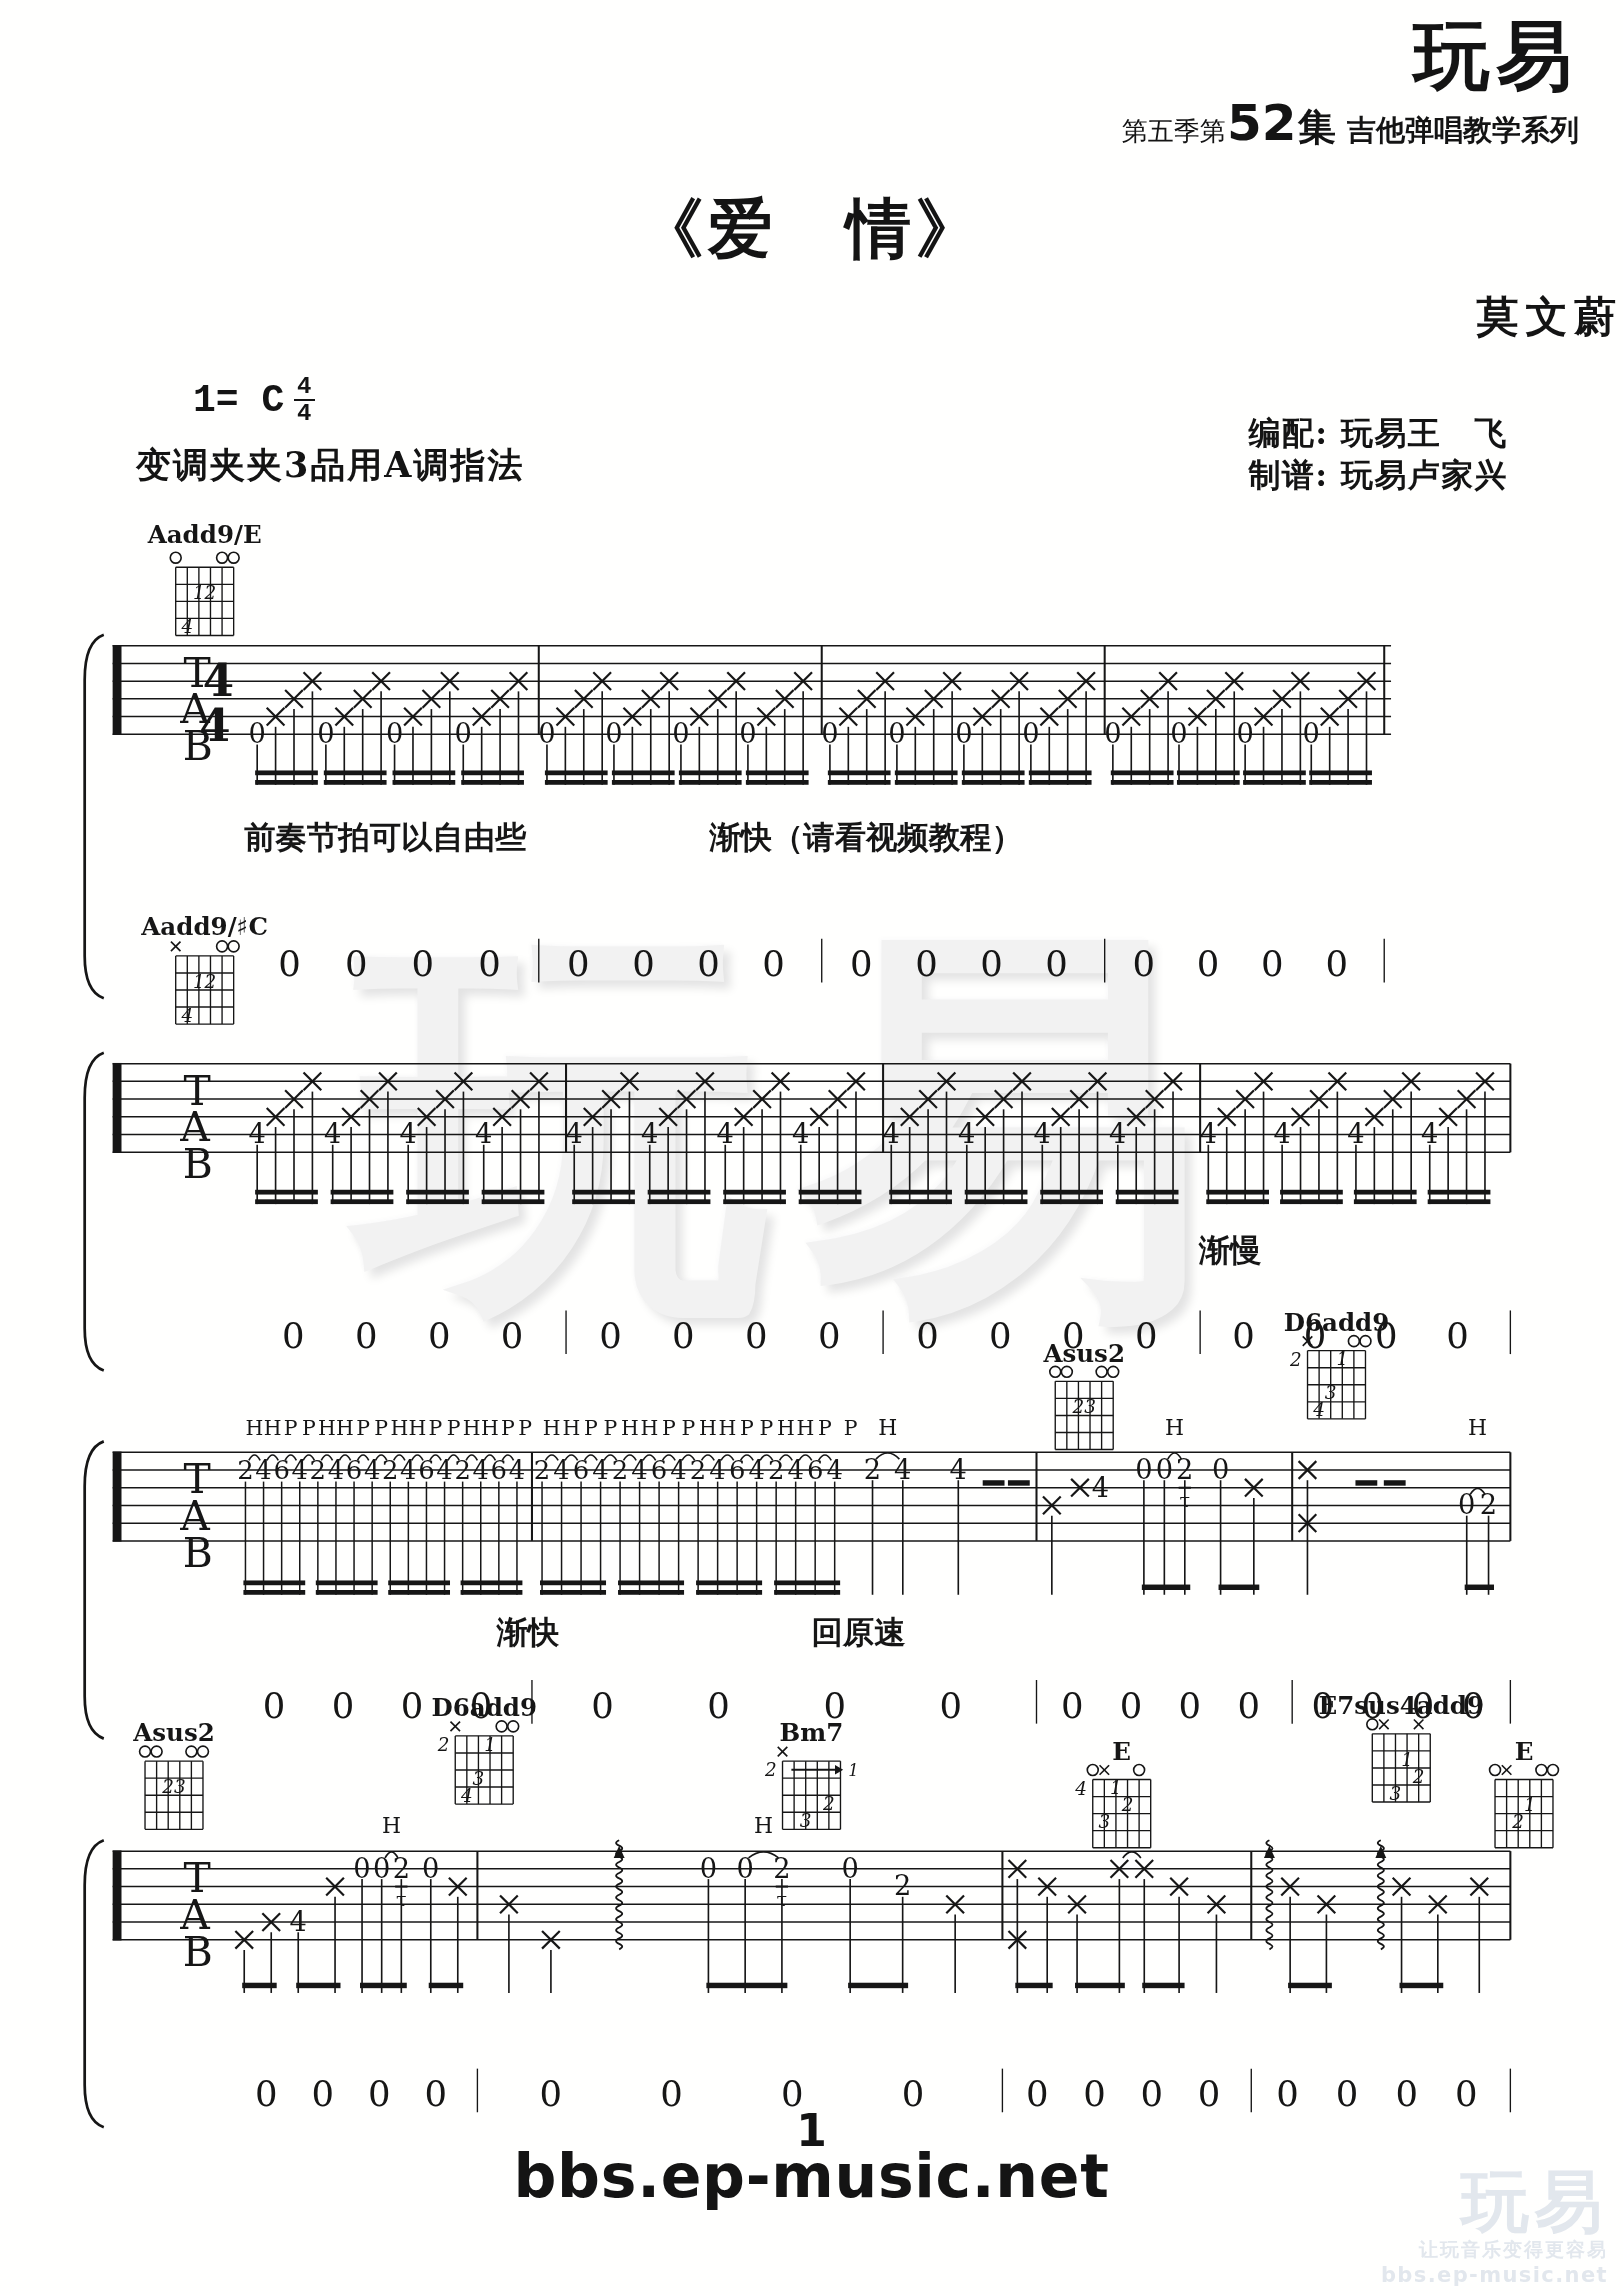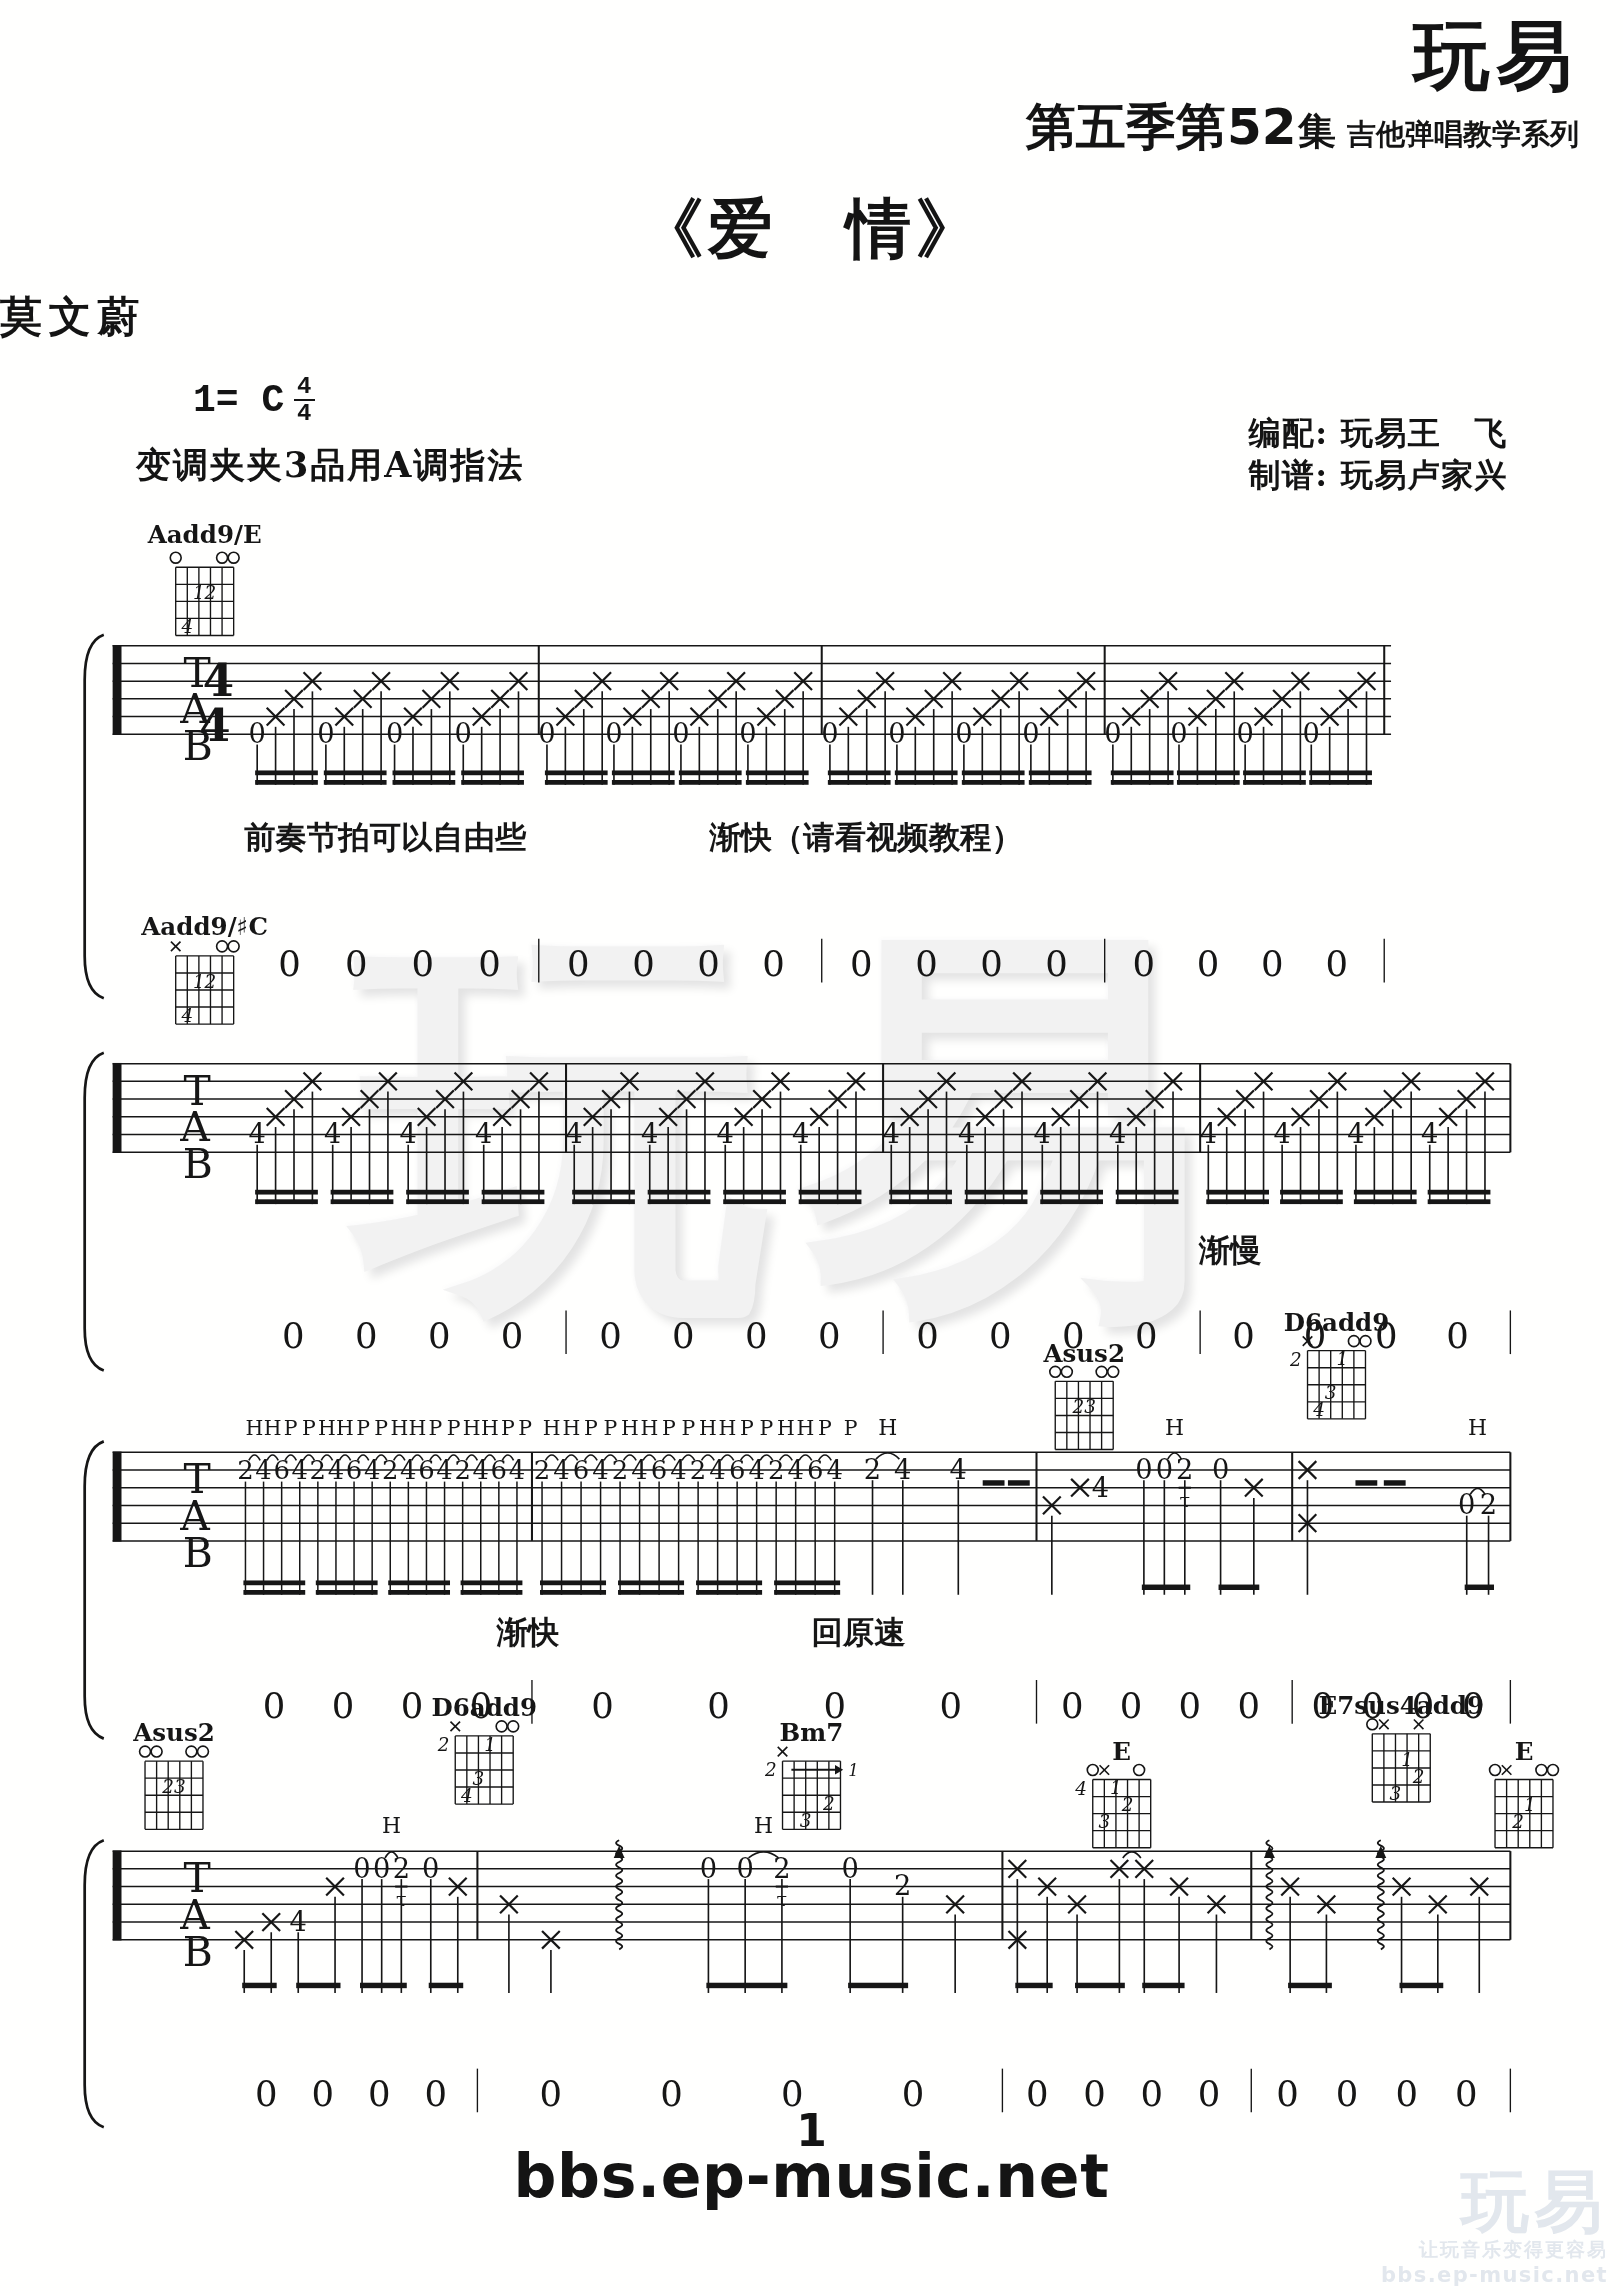--- a/index.html
+++ b/index.html
@@ -12,27 +12,27 @@
     letter-spacing:31px;color:#f2f2f2;text-shadow:6.8px 6.8px 9.5px #e3e3e3,-2px -2px 4.1px #fbfbfb;white-space:nowrap;}
   .wm-corner{position:absolute;z-index:1;right:15px;bottom:8.2px;text-align:right;color:#e2e7ed;
     font-family:"DejaVu Sans","Liberation Sans",sans-serif;}
   .wm-corner .wm-logo{font-size:68px;font-weight:900;line-height:.95;letter-spacing:5.5px;}
   .wm-corner .wm-slogan{font-size:19px;font-weight:700;letter-spacing:2px;margin-top:2.7px;}
   .wm-corner .wm-site{font-size:21px;font-weight:700;letter-spacing:1.4px;}
   
   .hdr-logo{position:absolute;top:17.7px;right:44px;font-family:"DejaVu Sans","Liberation Sans",sans-serif;
     font-weight:900;font-size:76px;line-height:1;letter-spacing:6.8px;}
   .hdr-line{position:absolute;top:94px;right:44px;display:flex;align-items:baseline;white-space:nowrap;}
-  .hdr-series{font-size:50px;font-weight:700;}
+  .hdr-series{font-size:26px;font-weight:400;}
   .hdr-ep{font-size:50px;font-weight:800;font-family:"DejaVu Sans","Liberation Sans",sans-serif;margin:0 1.4px;}
   .hdr-suffix{font-size:38px;font-weight:700;}
   .hdr-sub{font-size:29px;font-weight:700;margin-left:11px;font-family:"DejaVu Sans","Liberation Sans",sans-serif;}
   
   .title{position:absolute;top:185px;left:0;width:100%;text-align:center;font-size:65px;font-weight:700;letter-spacing:4.1px;}
-  .artist{position:absolute;top:289px;left:0;width:100%;text-align:left;font-size:42px;font-weight:600;letter-spacing:6.8px;}
+  .artist{position:absolute;top:289px;left:0;width:100%;text-align:right;font-size:42px;font-weight:600;letter-spacing:6.8px;}
   
   .keyline{position:absolute;left:193px;top:374px;display:flex;align-items:center;gap:9.5px;
     font-family:"Liberation Mono","DejaVu Sans Mono",monospace;font-weight:700;font-size:38px;}
   .frac{display:inline-flex;flex-direction:column;align-items:center;font-size:24px;line-height:1.05;font-weight:700;}
   .frac .ft{border-bottom:2px solid #141414;padding:0 3.4px;}
   .capo{position:absolute;left:136px;top:442px;font-size:35px;font-weight:700;letter-spacing:2px;}
   .credits{position:absolute;right:115px;top:413px;text-align:left;font-size:32px;font-weight:700;line-height:1.3;letter-spacing:1.4px;}
   
   .pgnum{position:absolute;top:2105px;left:0;width:100%;text-align:center;
     font-family:"DejaVu Sans","Liberation Sans",sans-serif;font-size:44px;font-weight:800;}

